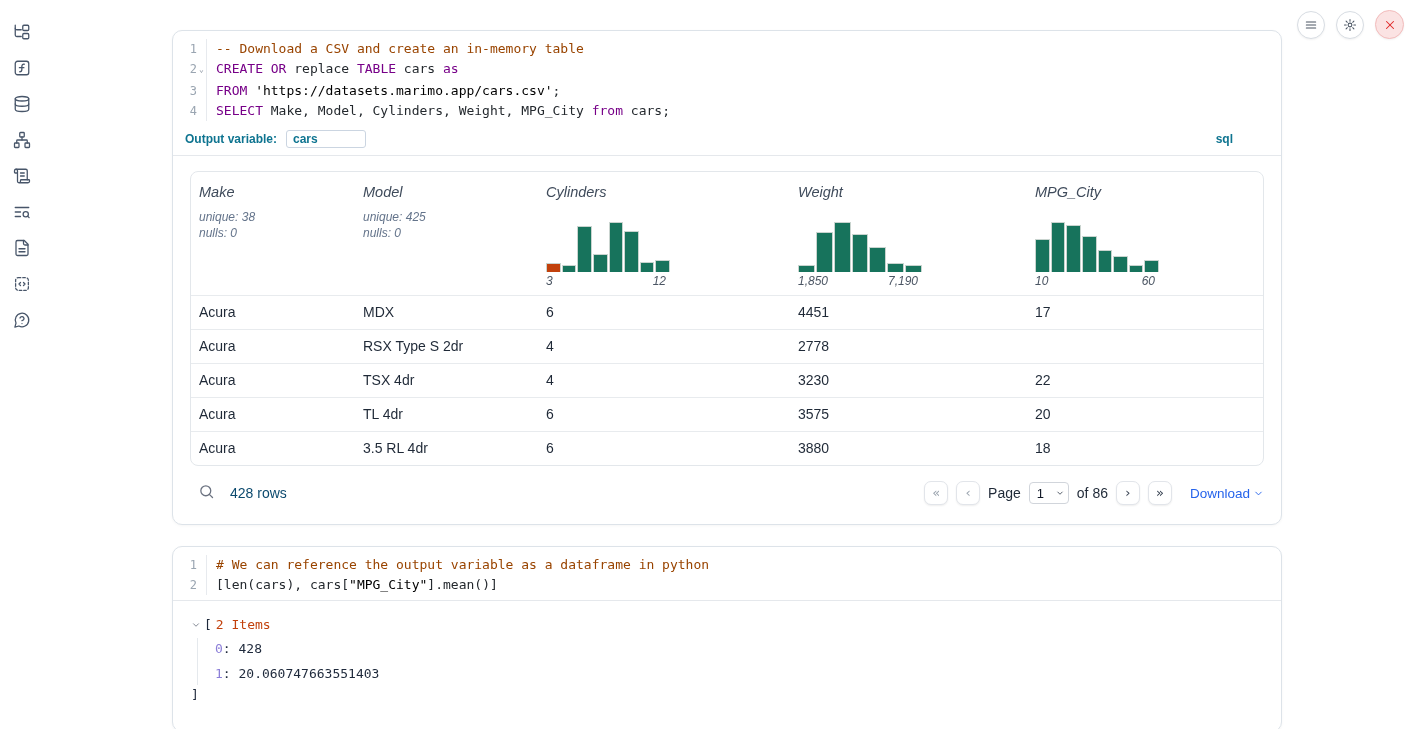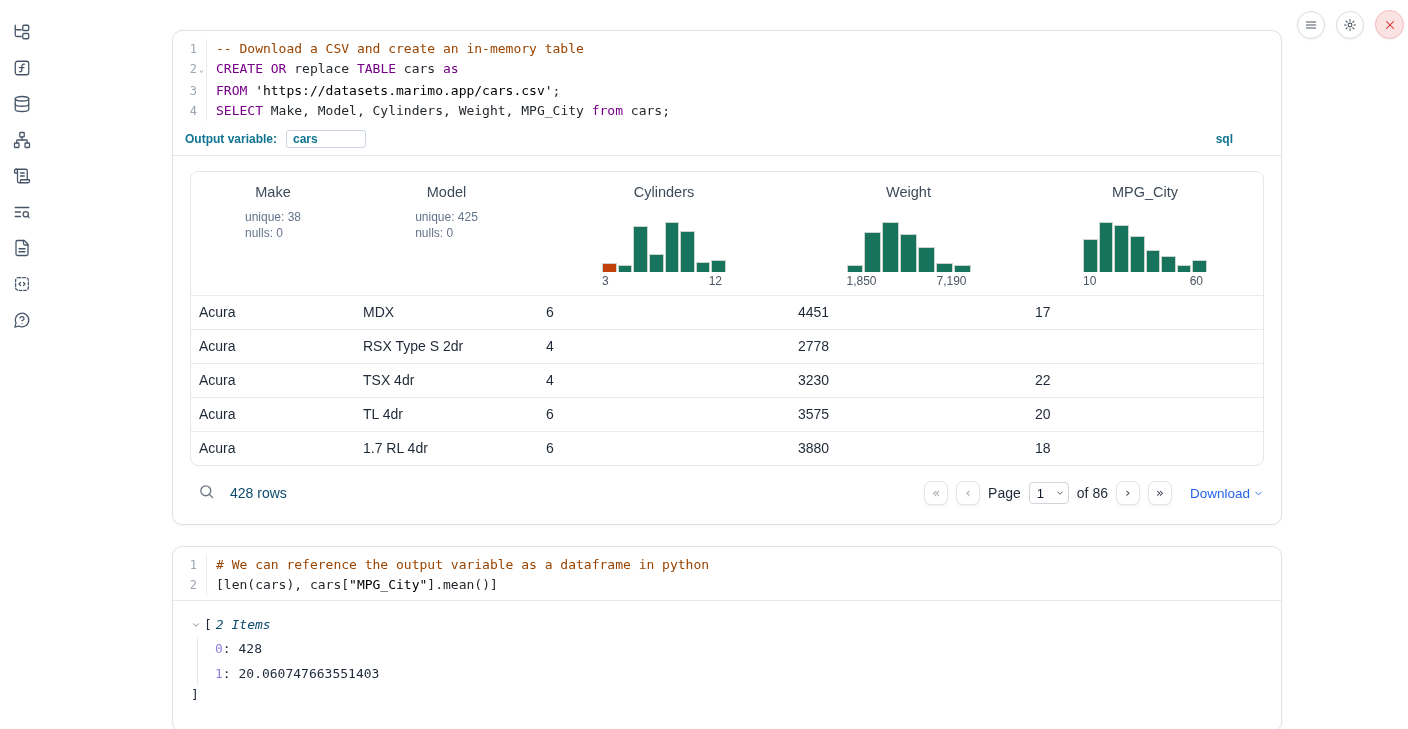--- a/index.html
+++ b/index.html
@@ -47,21 +47,21 @@
   .outvar-input { width:80px; height:18px; margin-left:9px; border:1px solid #cbd5e1;
     border-radius:3px; font-size:12px; font-weight:bold; color:#0e7490; padding:0 6px;
     font-family:"Liberation Sans", sans-serif; }
   .lang-badge { margin-left:auto; margin-right:36px; font-size:12px; font-weight:bold; color:#0e7490; }
   .cell-divider { border-top:1px solid #e5e8ec; }
 
   
   .output-area { padding:15px 17px 14px 17px; }
   .data-table { border:1px solid #e3e7eb; border-radius:8px; overflow:hidden; }
   .t-header { display:grid; grid-template-columns:164px 183px 252px 237px 1fr; }
-  .th { height:123px; padding:12px 8px 7px 8px; display:flex; flex-direction:column; align-items:center; }
+  .th { height:123px; padding:12px 8px 7px 8px; display:flex; flex-direction:column; align-items:flex-start;font-style:italic; }
   .th-label { font-size:14.5px; color:#3f4b5b; }
   .th-stats { margin-top:9px; font-size:12px; color:#64748b; line-height:16px; }
   .hist-wrap { margin-top:auto; width:124px; }
   .hist-bars { height:50px; display:flex; align-items:flex-end; gap:1px; }
   .hist-bar { flex:1; border:1px solid #c9d4cf; border-bottom:none; min-height:2px; }
   .hist-labels { display:flex; justify-content:space-between; margin-top:2px;
     font-size:12px; color:#4b5563; padding-right:4px; }
   .t-row { display:grid; grid-template-columns:164px 183px 252px 237px 1fr;
     border-top:1px solid #e8ebee; }
   .td { height:33px; line-height:33px; padding:0 8px; font-size:14px; color:#1f2937;
@@ -90,21 +90,21 @@
   .download-link svg { width:11px; height:11px; stroke:#2563eb; fill:none; stroke-width:2;
     stroke-linecap:round; stroke-linejoin:round; }
 
   
   .tree-out { padding:14px 18px 26px 18px; font-family:"DejaVu Sans Mono", monospace;
     font-size:13px; color:#1e293b; }
   .tree-head { display:flex; align-items:center; line-height:20px; }
   .tree-chevron { width:12px; display:inline-flex; margin-right:1px; }
   .tree-chevron svg { width:10px; height:10px; stroke:#6b7280; fill:none; stroke-width:2;
     stroke-linecap:round; stroke-linejoin:round; }
-  .tree-summary { color:#0c4a6e; font-style:italic; margin-left:4px; }
+  .tree-summary { color:#c2410c; margin-left:4px; }
   .tree-items { margin-left:6px; border-left:1px solid #e5e9ed; padding-left:17px; }
   .tree-item { line-height:22px; margin-top:3px; }
   .tree-key { color:#8b7ed8; }
   .tree-close { line-height:20px; }
 </style>
 </head>
 <body>
 
 <nav class="sidebar">
   <button class="side-btn">
@@ -330,21 +330,21 @@
         </div>
         <div class="t-row">
           <div class="td">Acura</div>
           <div class="td">TL 4dr</div>
           <div class="td">6</div>
           <div class="td">3575</div>
           <div class="td">20</div>
         </div>
         <div class="t-row">
           <div class="td">Acura</div>
-          <div class="td">1.7 RL 4dr</div>
+          <div class="td">3.5 RL 4dr</div>
           <div class="td">6</div>
           <div class="td">3880</div>
           <div class="td">18</div>
         </div>
       </div>
 
       <div class="table-footer">
         <button class="search-btn">
           <svg viewBox="0 0 24 24">
               <circle cx="11" cy="11" r="7"></circle>

